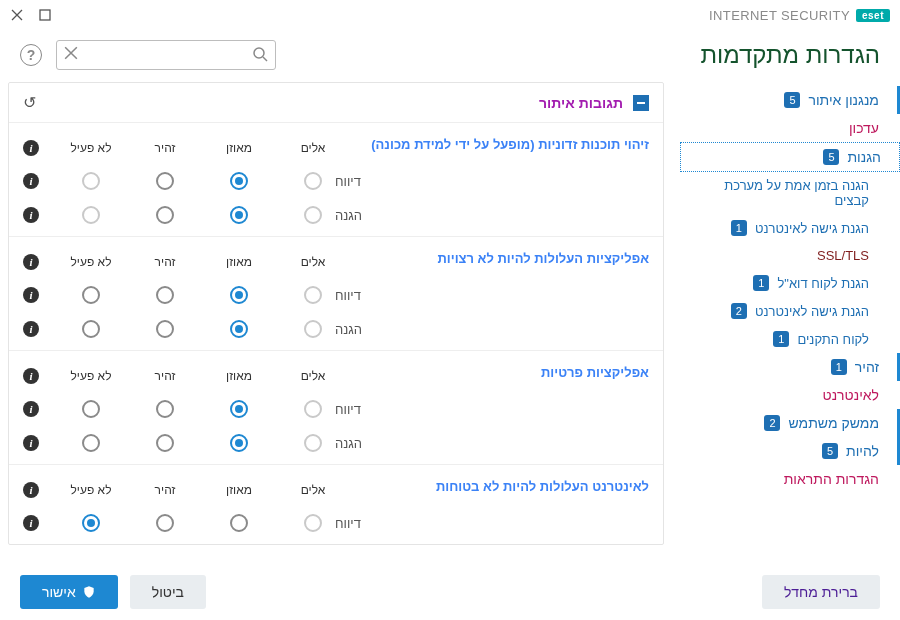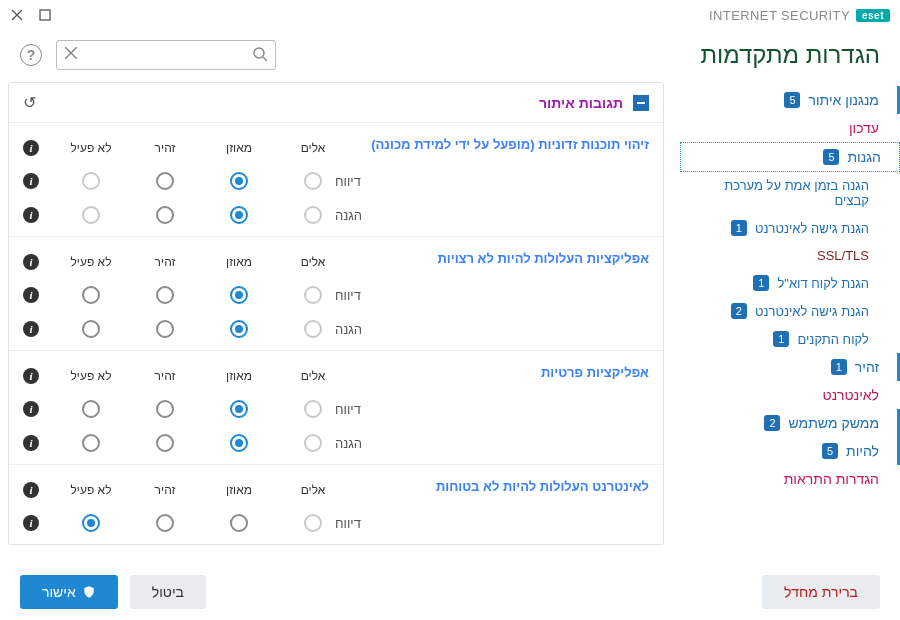--- a/index.html
+++ b/index.html
@@ -46,21 +46,21 @@
 .radio.on{border-color:#1e88d2}
 .radio.on::after{content:"";width:8px;height:8px;background:#1e88d2;border-radius:50%}
 .radio.weak{border-color:#c9c9c9}
 .info{width:16px;height:16px;border-radius:50%;background:#333;color:#fff;font-size:11px;font-weight:700;display:inline-flex;align-items:center;justify-content:center;cursor:pointer;font-style:italic;font-family:Georgia,serif}
 .hdr-row{display:flex;align-items:center;justify-content:space-between;padding:4px 0 6px}
 .hdr-row .opts .opt-col{font-size:12px}
 .footer{position:absolute;bottom:0;right:0;left:0;height:56px;display:flex;justify-content:space-between;align-items:center;padding:0 20px;background:#fff}
 .btn{height:34px;padding:0 22px;border:none;border-radius:3px;font-size:14px;cursor:pointer;display:inline-flex;align-items:center;gap:6px}
 .btn-default{background:#e9edf0;color:#333}
 .btn-primary{background:#1e88d2;color:#fff}
-.btn-muted{background:#e9edf0;color:#b91c1c}
+.btn-muted{background:#e9edf0;color:#4c1d95}
 .footer-left{display:flex;gap:12px}
 svg{display:block}
 </style>
 </head>
 <body>
 
 <div class="titlebar">
   <div class="brand">
     <span class="brand-badge">eset</span>
     <span>INTERNET SECURITY</span>

